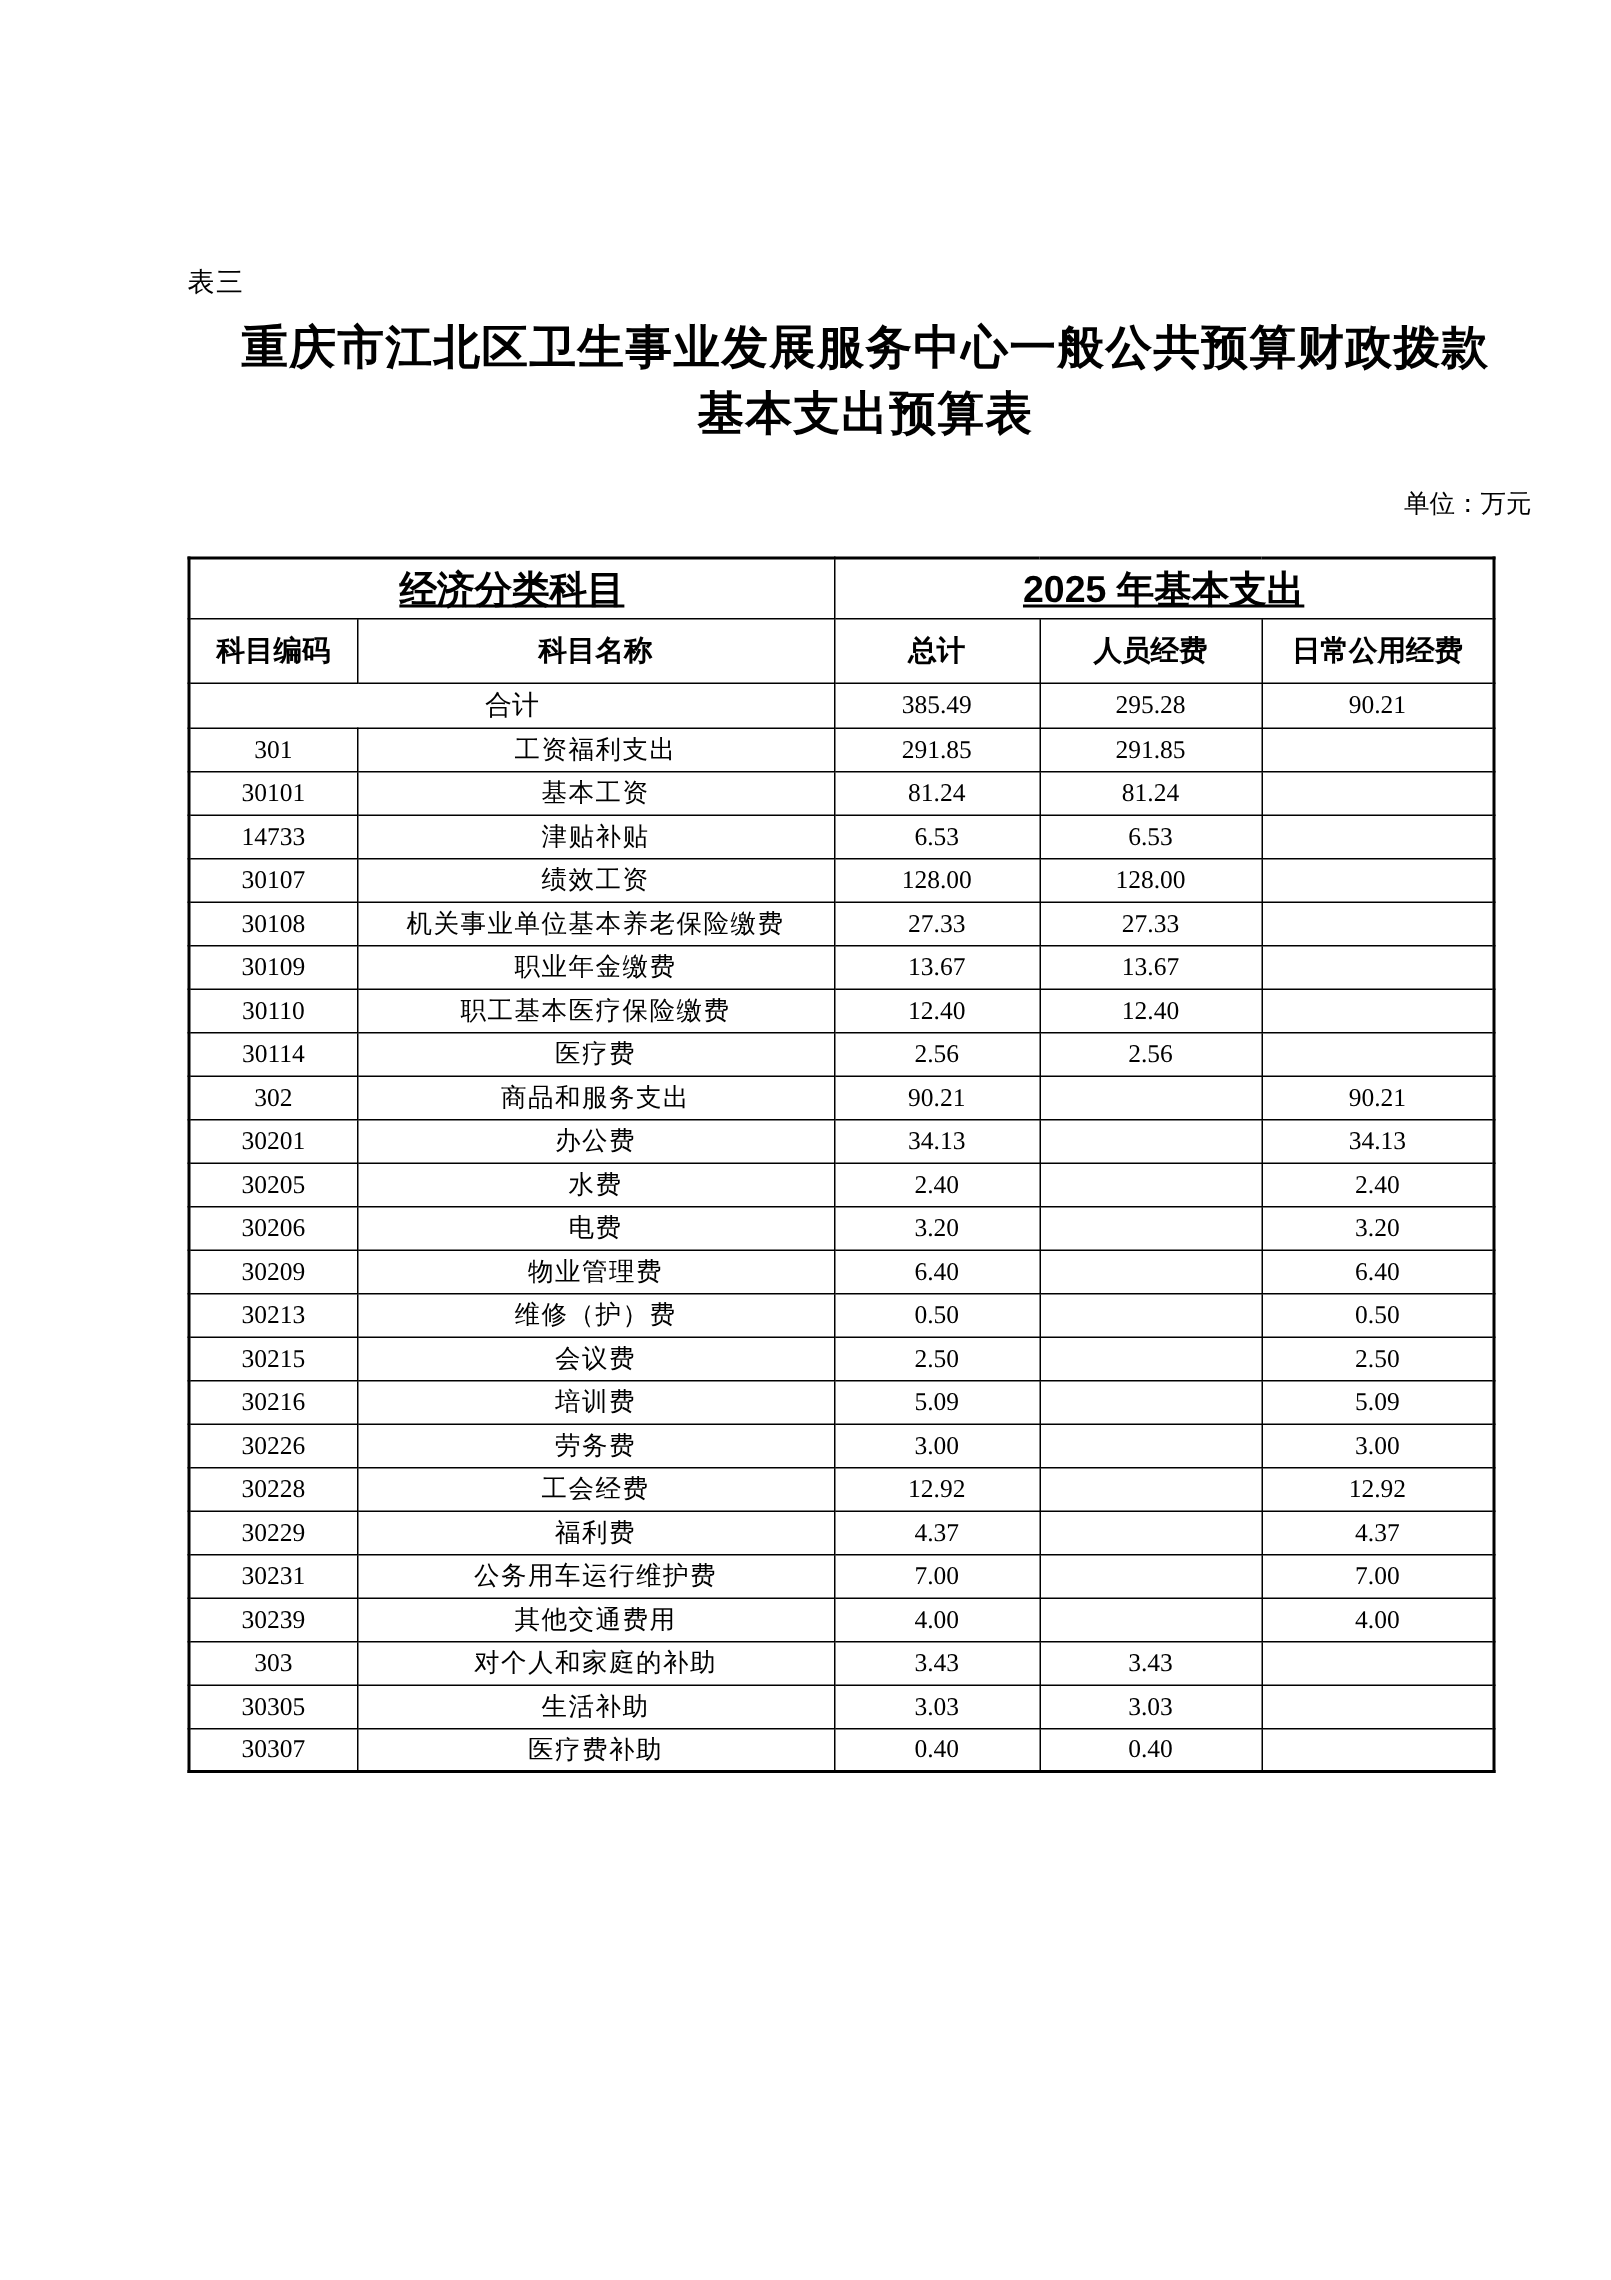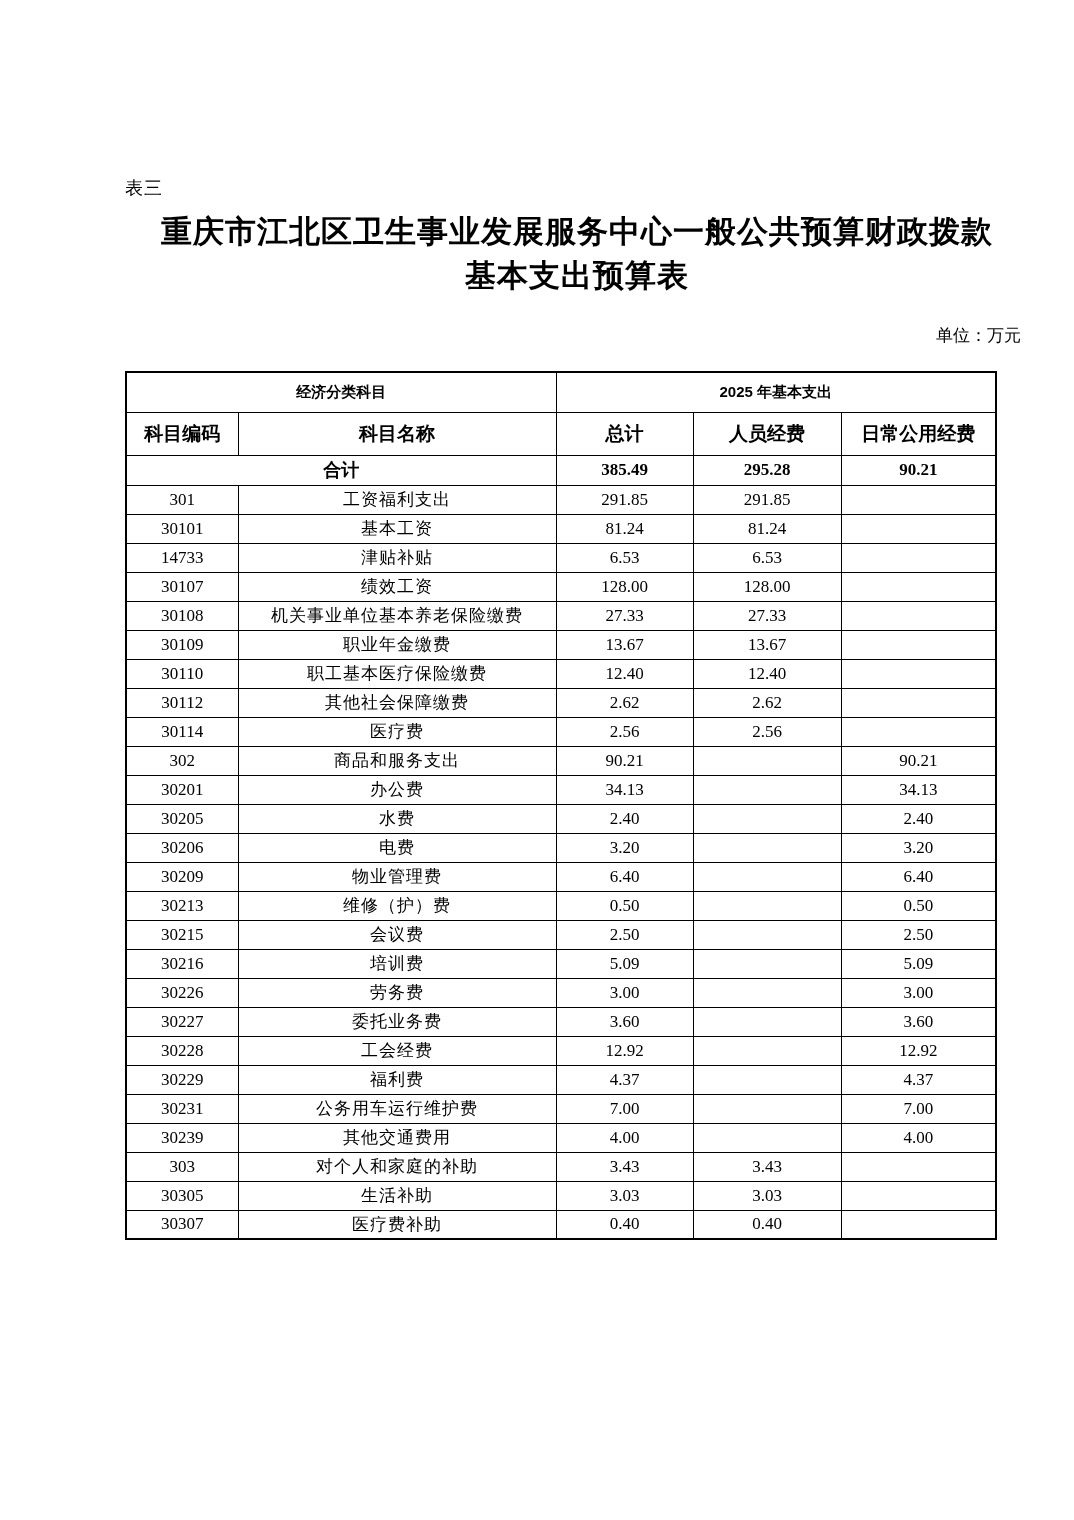--- a/index.html
+++ b/index.html
@@ -56,34 +56,35 @@
   .budget-table th, .budget-table td {
     border: 1px solid #000;
     padding: 0 2px;
     text-align: center;
     vertical-align: middle;
     overflow: hidden;
     white-space: nowrap;
   }
   .budget-table thead tr.hrow1 th {
     height: 40px;
-    font-size: 15px;
+    font-size: 25px;
     font-weight: bold;
     font-family: "Liberation Sans", sans-serif;
+    text-decoration: underline;
   }
   .budget-table thead tr.hrow2 th {
     height: 43px;
     font-size: 19px;
     font-weight: bold;
     font-family: "Liberation Sans", sans-serif;
   }
   .budget-table tr.total-row td {
     height: 30px;
     font-size: 17px;
-    font-weight: bold;
+    font-weight: normal;
   }
   .budget-table tr.total-row td.label-cell {
     font-family: "Liberation Sans", sans-serif;
     font-size: 18px;
   }
   .budget-table tbody td {
     height: 29px;
     font-size: 17px;
     font-family: "Liberation Serif", serif;
   }
@@ -174,27 +175,20 @@
             <td class="num-cell"></td>
           </tr>
           <tr>
             <td class="code-cell">30110</td>
             <td class="name-cell">职工基本医疗保险缴费</td>
             <td class="num-cell">12.40</td>
             <td class="num-cell">12.40</td>
             <td class="num-cell"></td>
           </tr>
           <tr>
-            <td class="code-cell">30112</td>
-            <td class="name-cell">其他社会保障缴费</td>
-            <td class="num-cell">2.62</td>
-            <td class="num-cell">2.62</td>
-            <td class="num-cell"></td>
-          </tr>
-          <tr>
             <td class="code-cell">30114</td>
             <td class="name-cell">医疗费</td>
             <td class="num-cell">2.56</td>
             <td class="num-cell">2.56</td>
             <td class="num-cell"></td>
           </tr>
           <tr>
             <td class="code-cell">302</td>
             <td class="name-cell">商品和服务支出</td>
             <td class="num-cell">90.21</td>
@@ -251,27 +245,20 @@
             <td class="num-cell">5.09</td>
           </tr>
           <tr>
             <td class="code-cell">30226</td>
             <td class="name-cell">劳务费</td>
             <td class="num-cell">3.00</td>
             <td class="num-cell"></td>
             <td class="num-cell">3.00</td>
           </tr>
           <tr>
-            <td class="code-cell">30227</td>
-            <td class="name-cell">委托业务费</td>
-            <td class="num-cell">3.60</td>
-            <td class="num-cell"></td>
-            <td class="num-cell">3.60</td>
-          </tr>
-          <tr>
             <td class="code-cell">30228</td>
             <td class="name-cell">工会经费</td>
             <td class="num-cell">12.92</td>
             <td class="num-cell"></td>
             <td class="num-cell">12.92</td>
           </tr>
           <tr>
             <td class="code-cell">30229</td>
             <td class="name-cell">福利费</td>
             <td class="num-cell">4.37</td>

